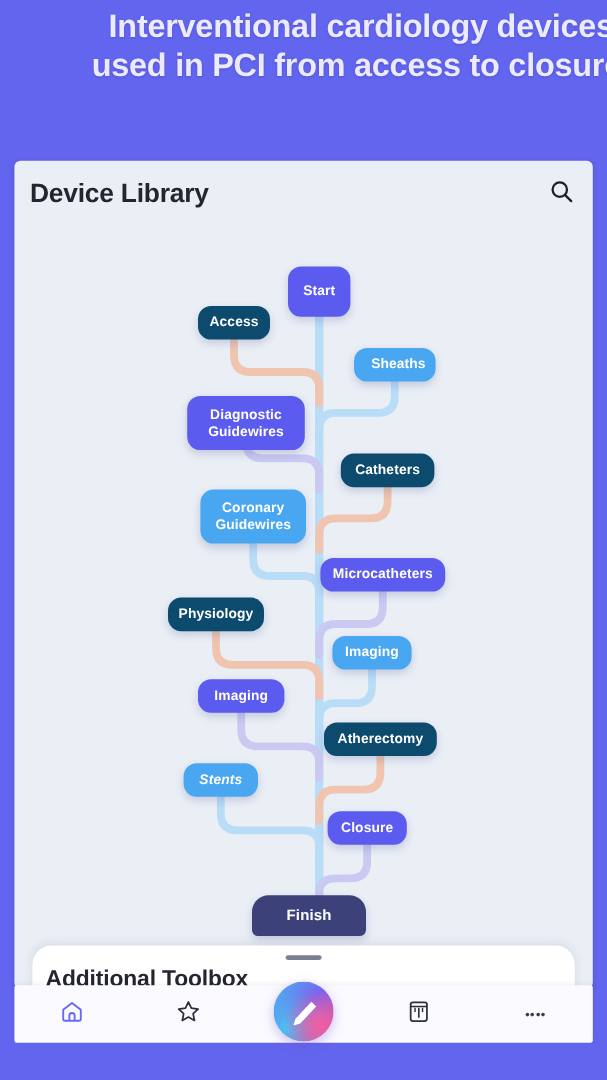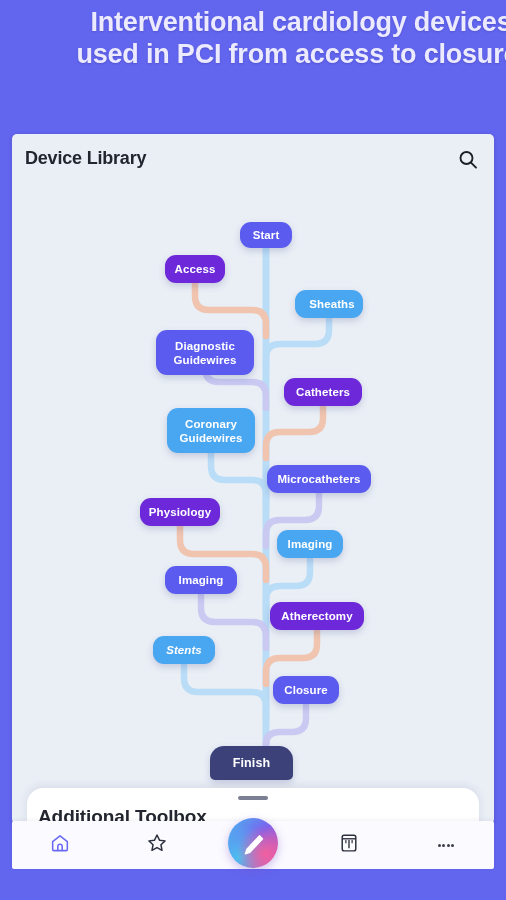--- a/index.html
+++ b/index.html
@@ -42,21 +42,21 @@
     box-shadow: 0 1px 4px rgba(30,30,80,0.18);
   }
   .app-header {
     position: absolute;
     left: 0; top: 0;
     width: 482px; height: 52px;
   }
   .app-title {
     position: absolute;
     left: 13px; top: 14px;
-    font-size: 18px;
+    font-size: 22px;
     font-weight: 700;
     color: #23262e;
     letter-spacing: -0.2px;
   }
   .search-icon {
     position: absolute;
     right: 14px; top: 14px;
     width: 24px; height: 24px;
     cursor: pointer;
   }
@@ -80,21 +80,21 @@
     font-weight: 600;
     letter-spacing: 0.1px;
     border-radius: 11px;
     line-height: 14px;
     padding: 0 6px;
     box-shadow: 0 3px 7px rgba(60,70,130,0.22);
     cursor: pointer;
     white-space: pre-line;
   }
   .node.purple      { background: #5b5bf0; }
-  .node.orange      { background: #6d28d9; }
+  .node.orange      { background: #0c4a6e; }
   .node.blue        { background: #49a6f0; }
   .node.navy        {
     background: #3c4279;
     border-radius: 14px 14px 5px 5px;
     font-size: 12.5px;
   }
 
   
   .sheet {
     position: absolute;
@@ -212,36 +212,36 @@
 
         <path d="M189 408 L189 422 Q189 436 203 436 L240 436 Q254 436 254 450 L254 462" stroke="#c9c9f2" stroke-width="6.5" fill="none" stroke-linecap="round"></path>
 
         <path d="M305 444 L305 458 Q305 472 291 472 L268 472 Q254 472 254 486 L254 498" stroke="#f0c4ae" stroke-width="6.5" fill="none" stroke-linecap="round"></path>
 
         <path d="M172 478 L172 492 Q172 506 186 506 L240 506 Q254 506 254 520 L254 532" stroke="#b9dcf7" stroke-width="6.5" fill="none" stroke-linecap="round"></path>
 
         <path d="M294 518 L294 532 Q294 546 280 546 L268 546 Q254 546 254 558 L254 568" stroke="#c9c9f2" stroke-width="6.5" fill="none" stroke-linecap="round"></path>
       </svg>
 
-      <div class="node purple" style="left:228px;top:36px;width:52px;height:26px;">Start</div>
+      <div class="node purple" style="left:228px;top:36px;width:52px;height:42px;">Start</div>
       <div class="node orange" style="left:153px;top:69px;width:60px;height:28px;">Access</div>
       <div class="node blue" style="left:283px;top:104px;width:68px;height:28px;padding-left:12px;">Sheaths</div>
       <div class="node purple" style="left:144px;top:124px;width:98px;height:45px;margin-top:20px;">Diagnostic
 Guidewires</div>
       <div class="node orange" style="left:272px;top:192px;width:78px;height:28px;">Catheters</div>
       <div class="node blue" style="left:155px;top:222px;width:88px;height:45px;">Coronary
 Guidewires</div>
       <div class="node purple" style="left:255px;top:279px;width:104px;height:28px;">Microcatheters</div>
       <div class="node orange" style="left:128px;top:312px;width:80px;height:28px;">Physiology</div>
       <div class="node blue" style="left:265px;top:344px;width:66px;height:28px;">Imaging</div>
       <div class="node purple" style="left:153px;top:380px;width:72px;height:28px;">Imaging</div>
       <div class="node orange" style="left:258px;top:416px;width:94px;height:28px;">Atherectomy</div>
       <div class="node blue" style="left:141px;top:450px;width:62px;height:28px;font-style:italic;">Stents</div>
       <div class="node purple" style="left:261px;top:490px;width:66px;height:28px;">Closure</div>
-      <div class="node navy" style="left:198px;top:560px;width:83px;height:34px;">Finish</div>
+      <div class="node navy" style="left:198px;top:560px;width:95px;height:34px;">Finish</div>
     </div>
   </div>
 
   <div class="sheet">
     <div class="sheet-handle"></div>
     <div class="sheet-title">Additional Toolbox</div>
   </div>
 
   <div class="navbar">
     <div class="nav-item">

